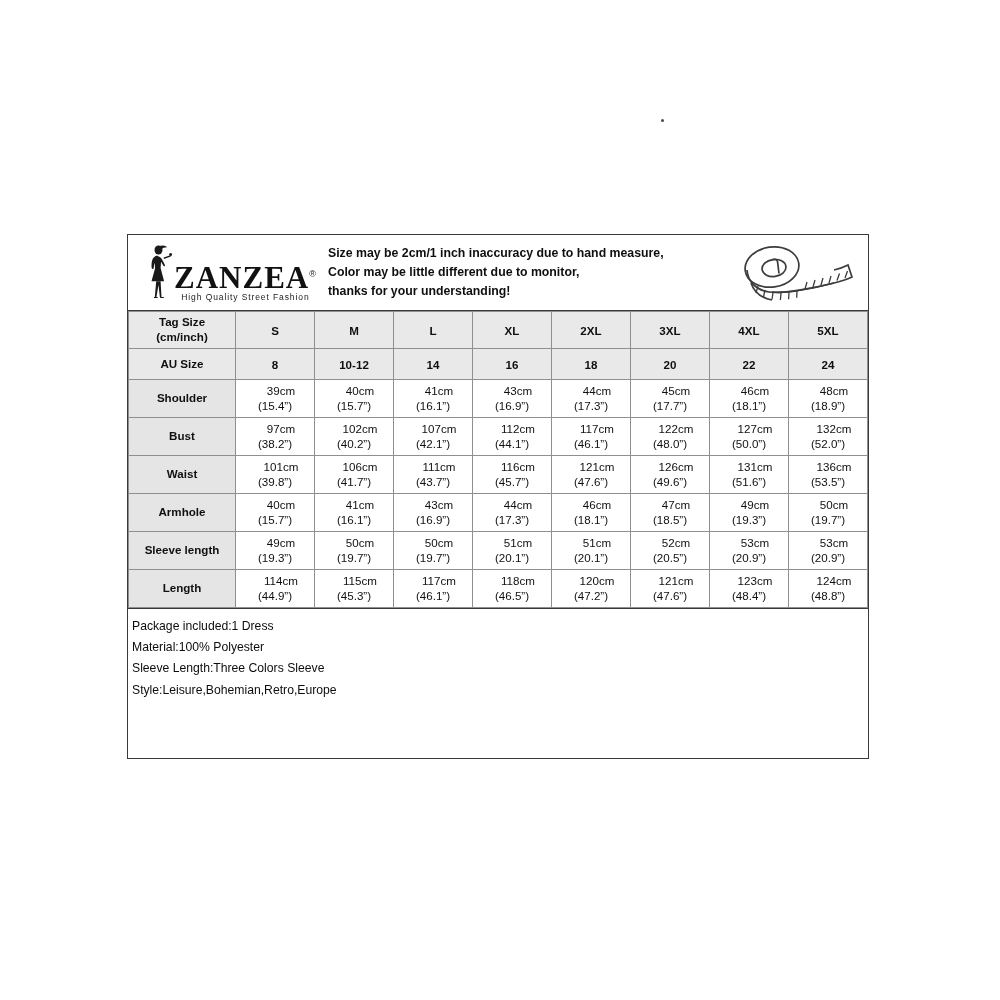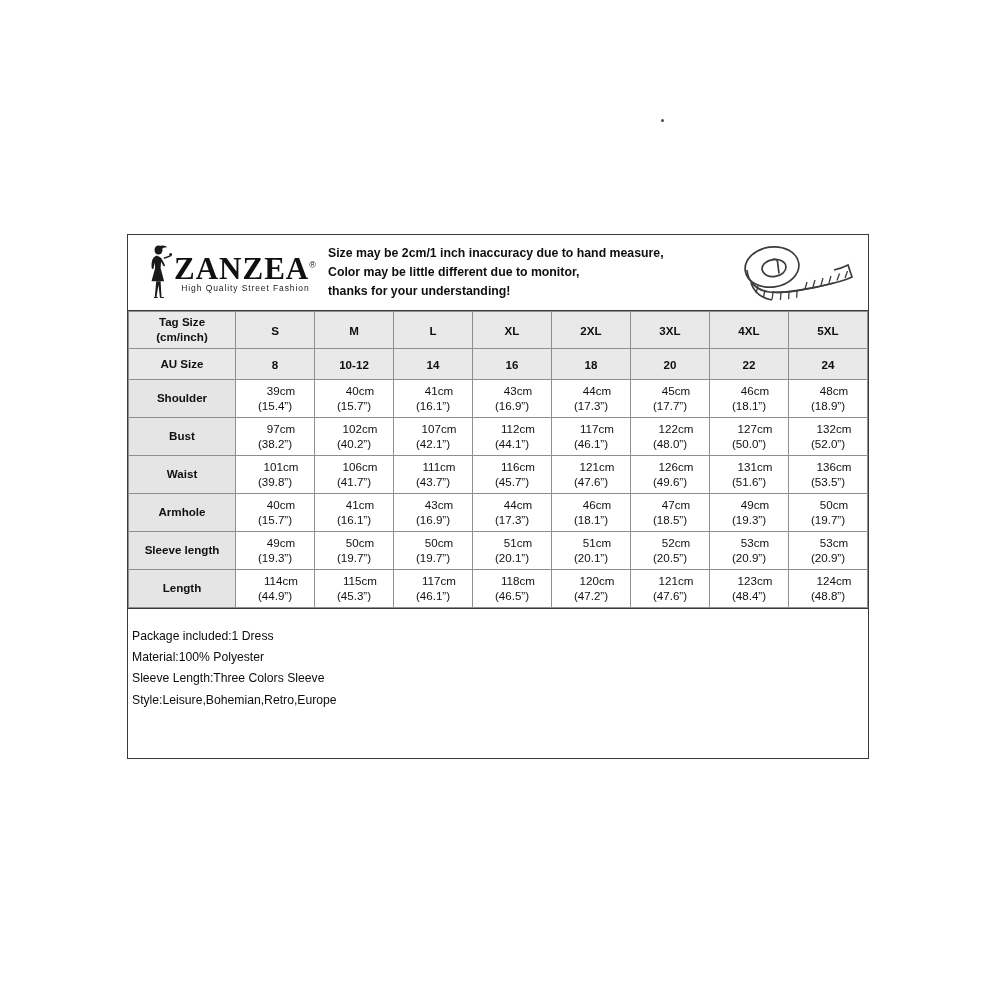--- a/index.html
+++ b/index.html
@@ -41,21 +41,21 @@
     display: flex;
     align-items: center;
     background: #ffffff;
     position: relative;
   }
   .logo-block {
     width: 200px;
     padding-left: 18px;
     box-sizing: border-box;
     display: flex;
-    align-items: center;
+    align-items: flex-end;
     gap: 2px;
   }
   .logo-figure { flex: 0 0 auto; }
   .logo-text-col {
     display: flex;
     flex-direction: column;
     align-items: center;
     line-height: 1;
   }
   .logo-word {
@@ -120,21 +120,21 @@
   }
   tr.headrow td { background: #e9e9e9; font-weight: 700; height: 30px; }
   tr.headrow.tall td { height: 36px; }
   tr.datarow td { background: #ffffff; height: 37px; }
   tr.datarow td.rowlabel { background: #e5e5e5; }
   .cm { display: block; line-height: 1.22; padding-left: 12px; }
   .inch { display: block; line-height: 1.22; }
   
   .footer {
     border-top: 1px solid #3a3a3a;
-    padding: 17px 0 8px 4px;
+    padding: 7px 0 8px 4px;
     box-sizing: border-box;
   }
   .footer-line {
     font-size: 12.2px;
     color: #0d0d0d;
     line-height: 1.74;
     white-space: nowrap;
   }
 </style>
 </head>

